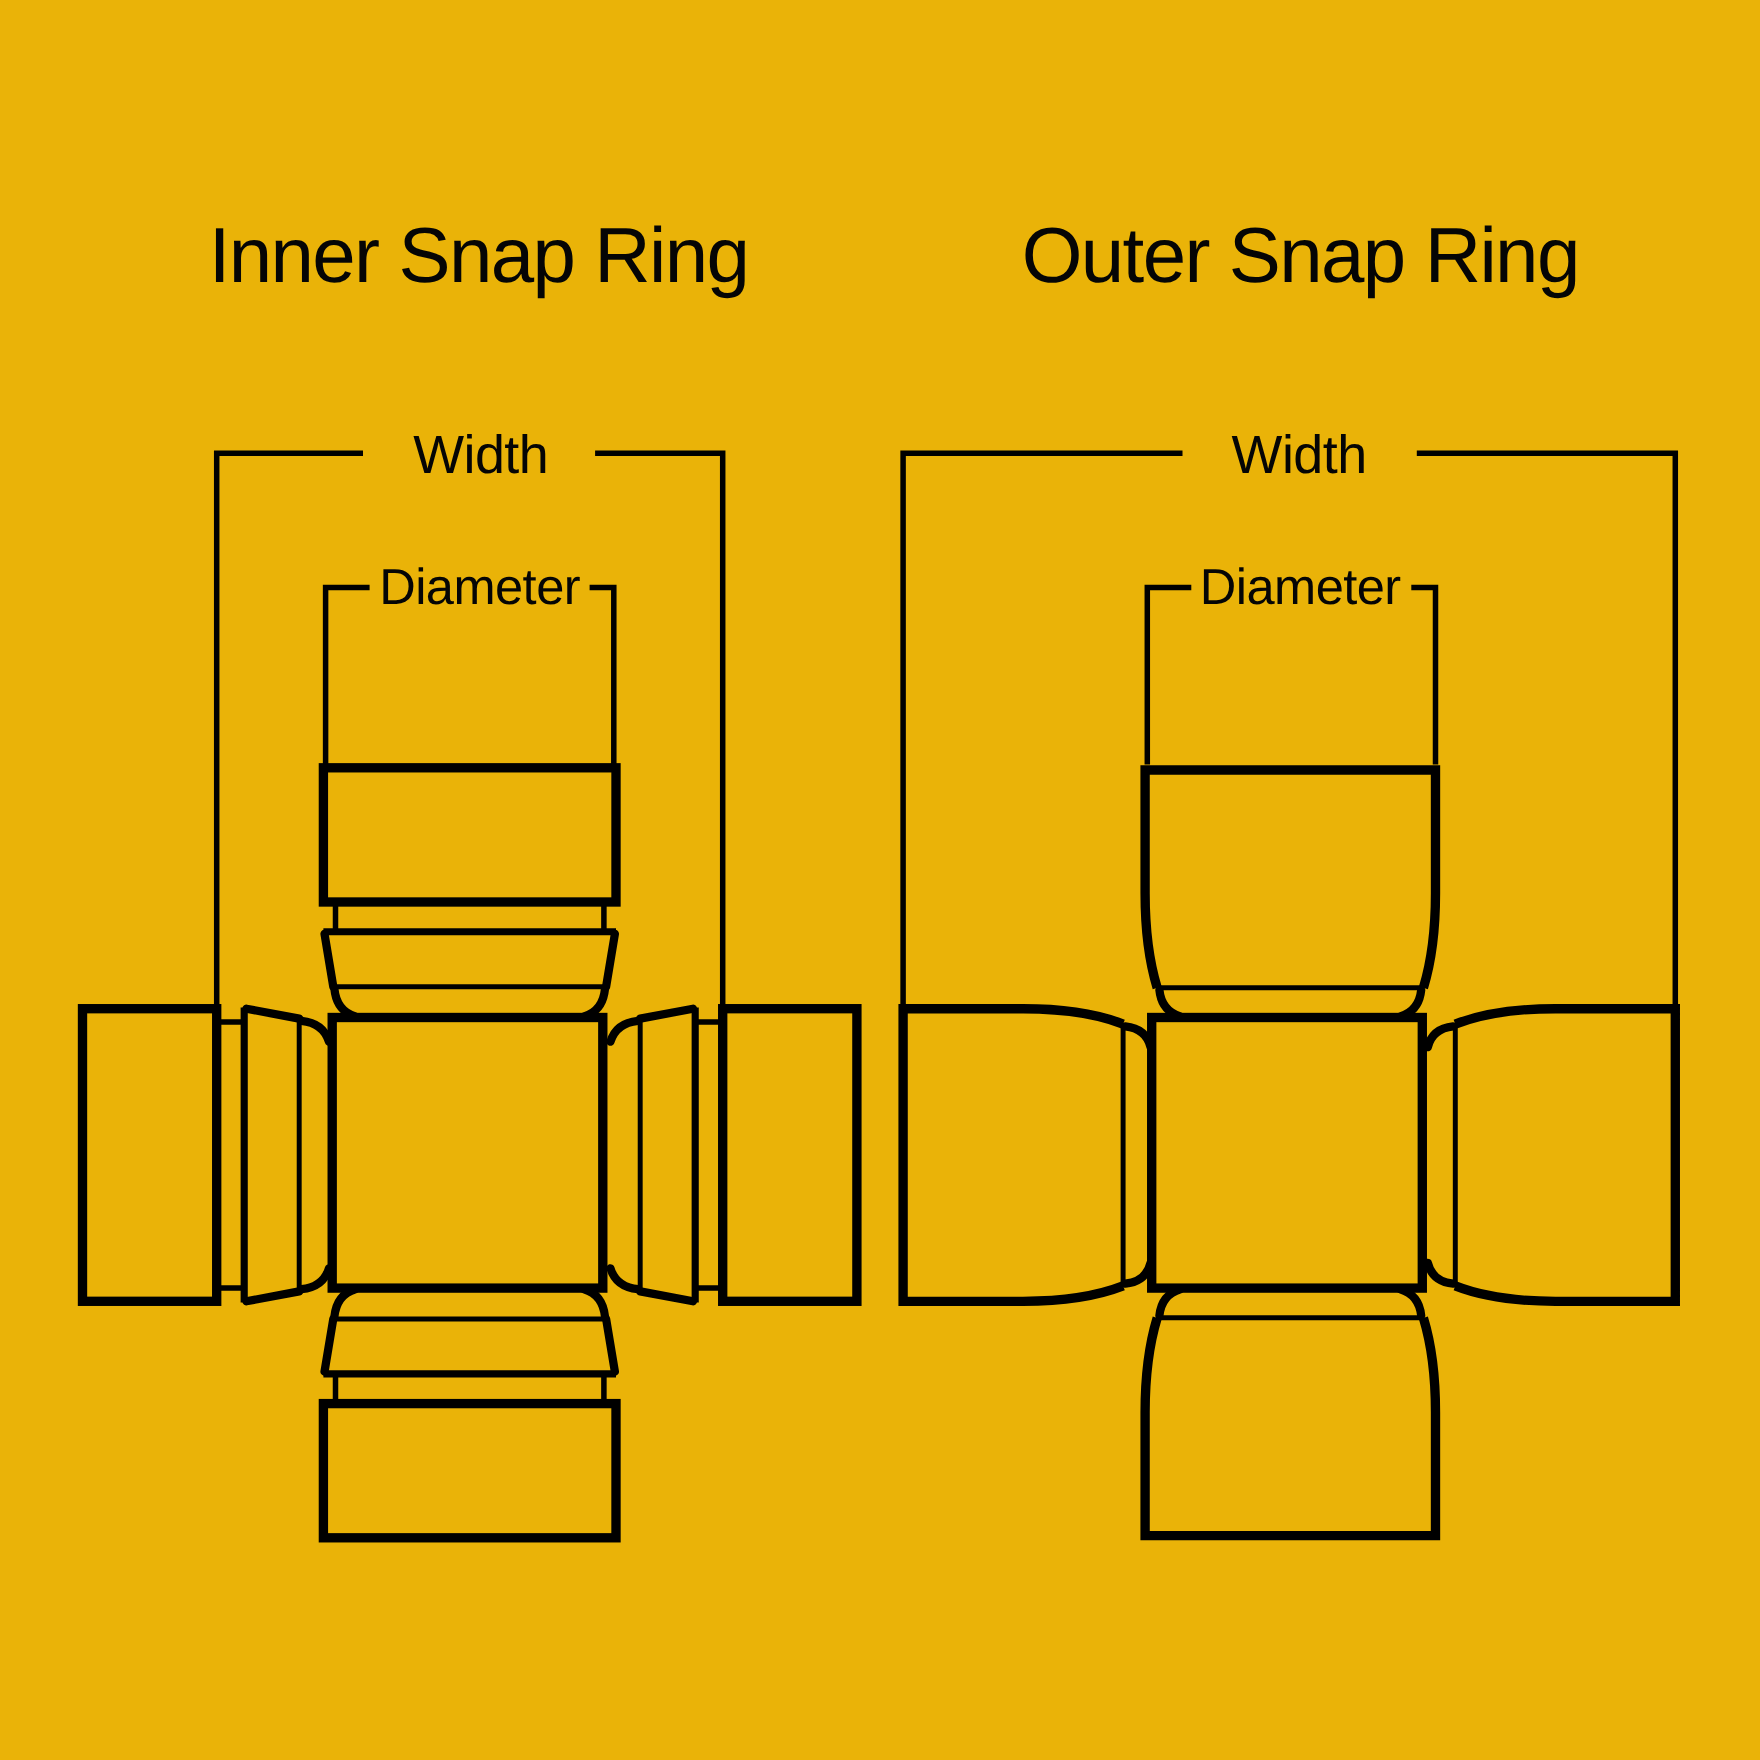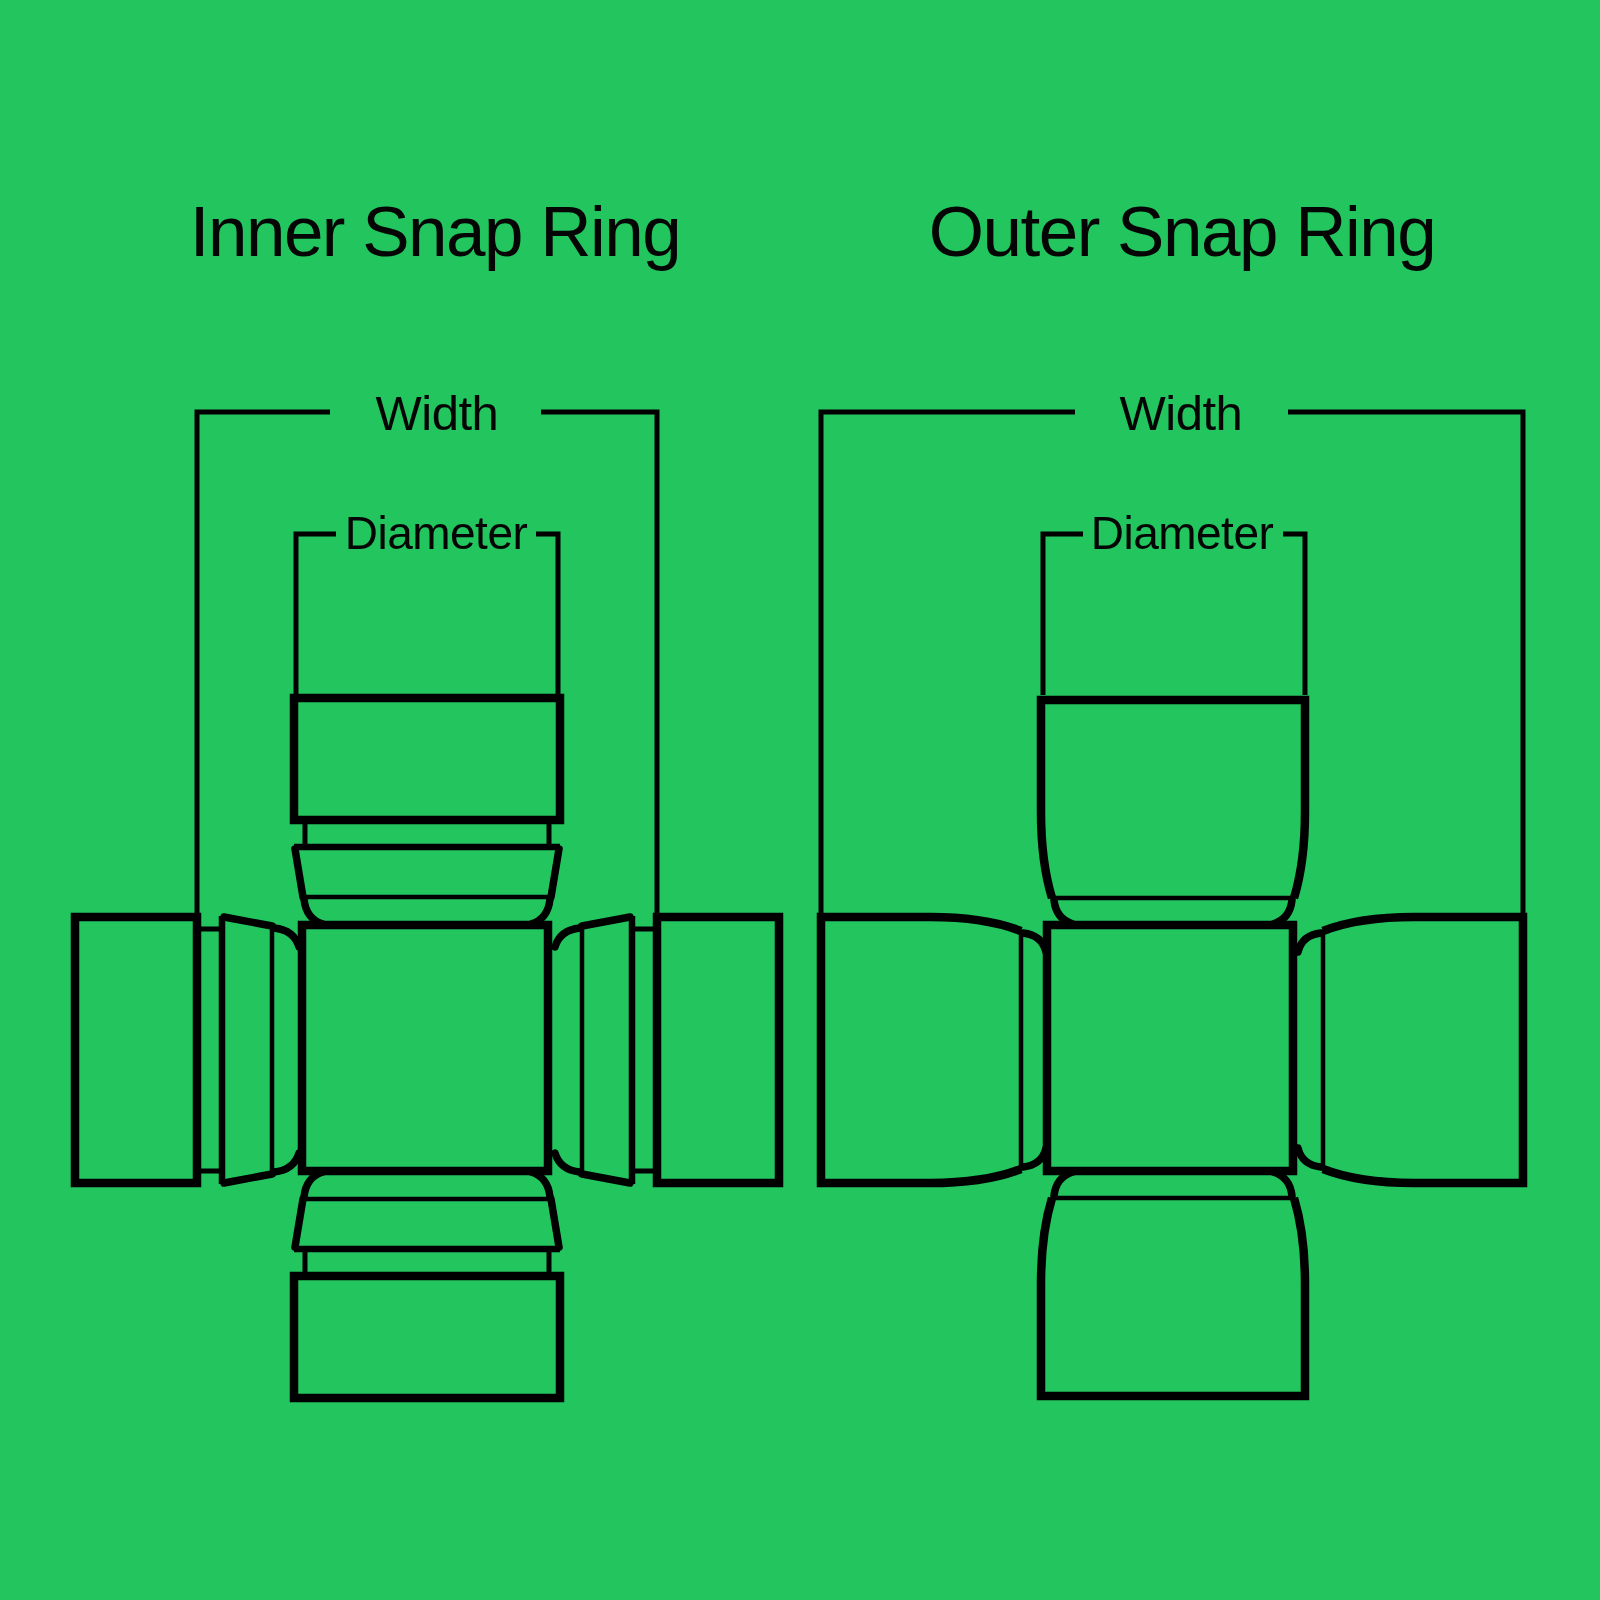--- a/index.html
+++ b/index.html
@@ -4,21 +4,21 @@
 <style>
   html, body {
     margin: 0;
     padding: 0;
     background: #ffffff;
   }
   .canvas-wrap {
     position: relative;
     width: 1600px;
     height: 1600px;
-    background: #22c55e;
+    background: #eab308;
     overflow: hidden;
   }
   svg { display: block; }
   
   .ln-bold   { fill: none; stroke: #000; stroke-width: 8.5; stroke-linecap: butt; stroke-linejoin: miter; }
   .ln-med    { fill: none; stroke: #000; stroke-width: 6.5; stroke-linecap: butt; }
   .ln-fillet { fill: none; stroke: #000; stroke-width: 7.5; stroke-linecap: round; }
   .ln-thin   { fill: none; stroke: #000; stroke-width: 4.5; stroke-linecap: butt; }
   .ln-neck   { fill: none; stroke: #000; stroke-width: 5;   stroke-linecap: butt; }
   .ln-brk    { fill: none; stroke: #000; stroke-width: 5;   stroke-linecap: butt; stroke-linejoin: miter; }

